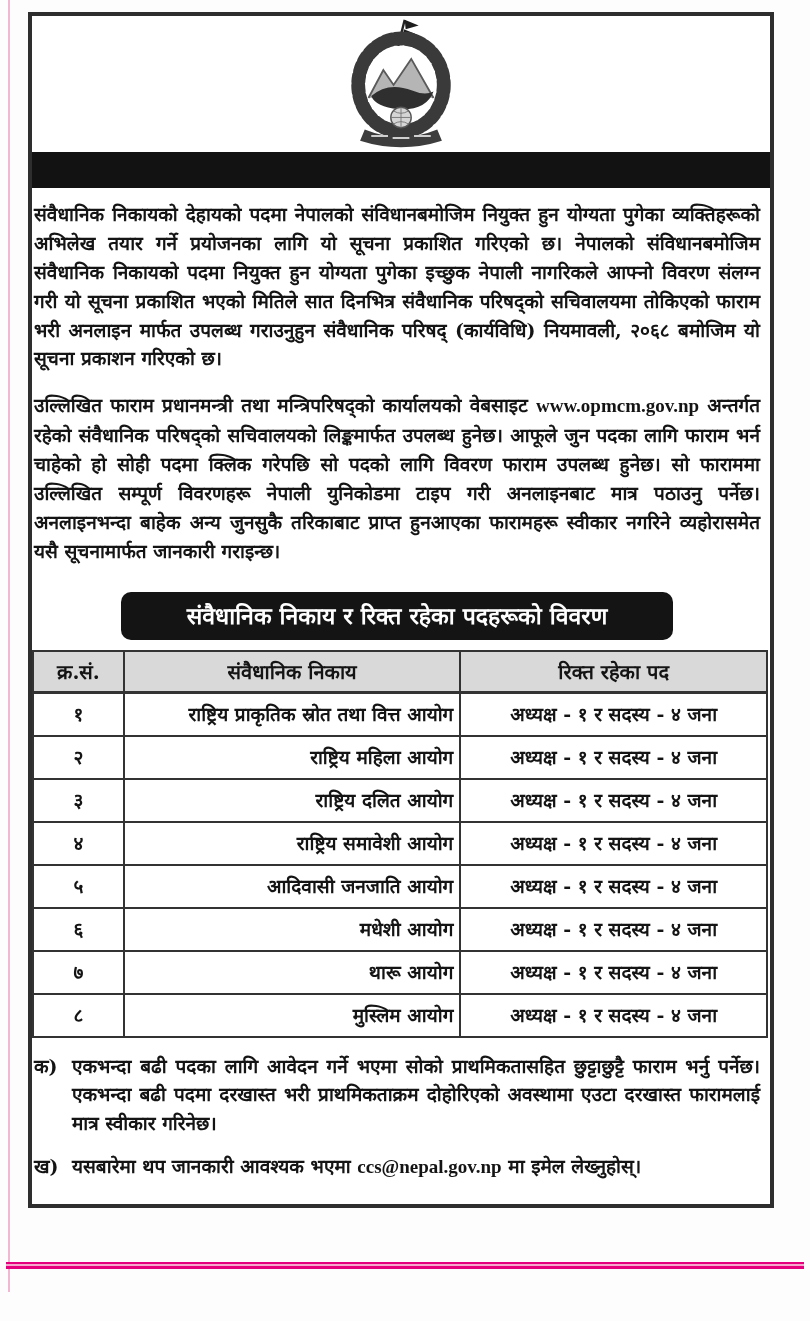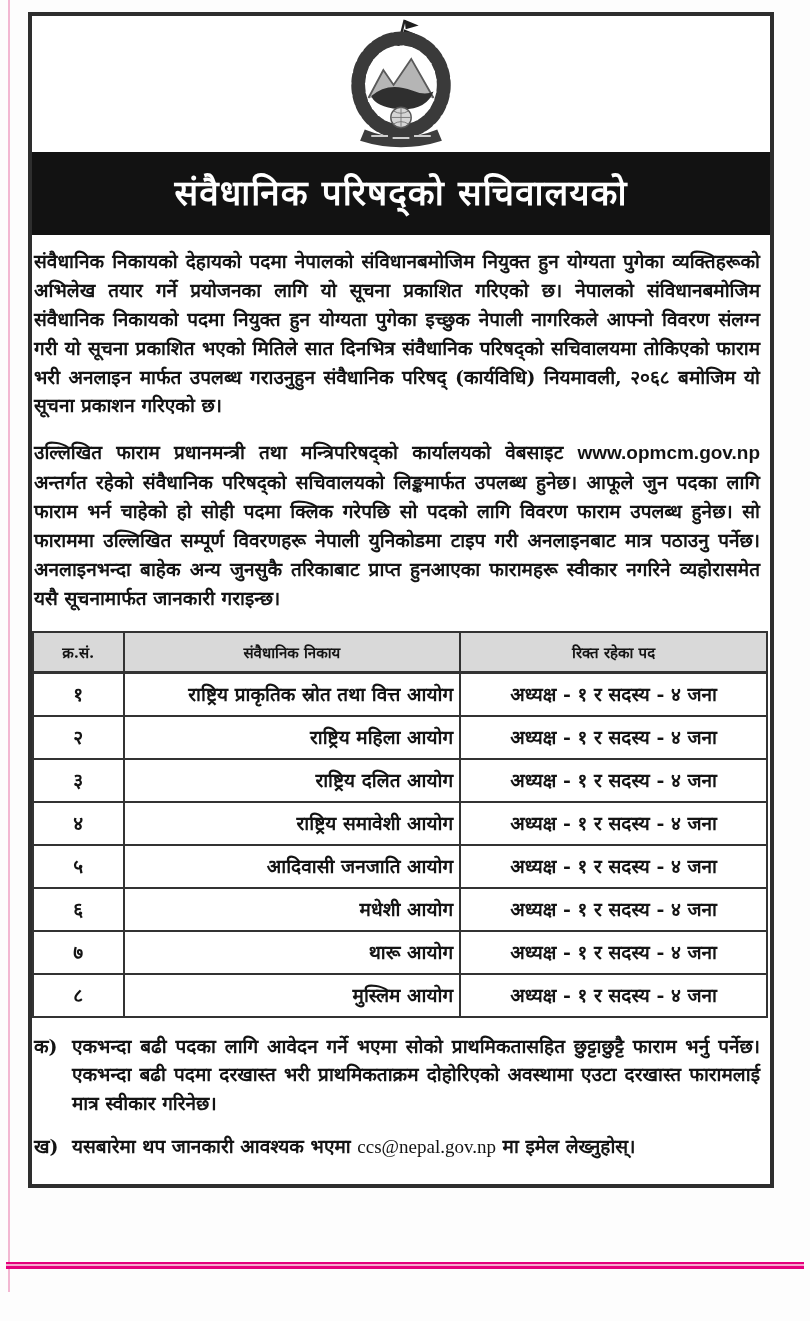--- a/index.html
+++ b/index.html
@@ -39,57 +39,57 @@
     font-size:34px;font-weight:bold;margin-top:22px;
   }
   .content{
     padding:12px 8px 10px 0;
   }
   .para{
     font-size:19px;font-weight:bold;line-height:1.52;
     text-align:justify;
     margin:0 2px 18px 2px;
   }
-  .para .latin{font-family:Liberation Sans, sans-serif;font-weight:bold;}
+  .para .latin{font-family:Liberation Serif, serif;font-weight:bold;}
   .section-heading{
     background:#141414;color:#ffffff;
     font-size:23px;font-weight:bold;
     text-align:center;
     border-radius:10px;
     width:540px;margin:26px auto 10px auto;
     padding:7px 6px 9px 6px;
   }
   table.vtable{
     border-collapse:collapse;
     width:736px;margin:0 auto;
     background:#ffffff;
   }
   table.vtable th{
     background:#d9d9d9;
     border:2px solid #333333;
     border-bottom:3px solid #333333;
-    font-size:15px;font-weight:bold;
+    font-size:20px;font-weight:bold;
     padding:6px 4px;height:26px;
   }
   table.vtable td{
     border:2px solid #333333;
     font-size:19px;font-weight:bold;
     padding:4px 6px;height:33px;
   }
   td.c-sn{width:78px;text-align:center;}
   td.c-body{width:330px;text-align:right;padding-left:22px;}
   td.c-vac{width:300px;text-align:center;}
   .note{
     display:flex;
     margin:14px 2px 0 2px;
     font-size:19px;font-weight:bold;line-height:1.52;
   }
   .note-label{flex:0 0 38px;}
   .note-text{flex:1;text-align:justify;}
-  .note-text .latin{font-family:"Liberation Serif","DejaVu Serif",serif;font-weight:normal;margin-top:20px;}
+  .note-text .latin{font-family:"Liberation Serif","DejaVu Serif",serif;font-weight:bold;margin-top:20px;}
   .note:last-child{margin-bottom:12px;}
   .pink-hline{
     position:absolute;left:6px;top:1262px;width:798px;height:7px;
     background:linear-gradient(to bottom,#e5007d 0 32%,#f6a8cd 32% 62%,#e5007d 62% 100%);
   }
 </style>
 </head>
 <body>
 
 <div class="page">
@@ -116,29 +116,29 @@
 
         <circle cx="65" cy="107" r="11" fill="#d6d6d6" stroke="#555" stroke-width="1.5"></circle>
         <path d="M54 107 h22 M65 96 v22 M57 100 q8 5 16 0 M57 114 q8 -5 16 0" stroke="#777" stroke-width="1" fill="none"></path>
 
         <path d="M26 120 q39 16 78 0 l5 12 q-44 14 -88 0 z" fill="#3d3d3d"></path>
         <path d="M33 127 h18 M56 129 h18 M79 127 h18" stroke="#cfcfcf" stroke-width="2.2"></path>
       </svg>
     </div>
 
     <div class="banner">
-      <div class="line1">संवैधानिक परिषद्को सचिवालयको</div>
     </div>
 
     <div class="content">
 
       <p class="para">संवैधानिक निकायको देहायको पदमा नेपालको संविधानबमोजिम नियुक्त हुन योग्यता पुगेका व्यक्तिहरूको अभिलेख तयार गर्ने प्रयोजनका लागि यो सूचना प्रकाशित गरिएको छ। नेपालको संविधानबमोजिम संवैधानिक निकायको पदमा नियुक्त हुन योग्यता पुगेका इच्छुक नेपाली नागरिकले आफ्नो विवरण संलग्न गरी यो सूचना प्रकाशित भएको मितिले सात दिनभित्र संवैधानिक परिषद्को सचिवालयमा तोकिएको फाराम भरी अनलाइन मार्फत उपलब्ध गराउनुहुन संवैधानिक परिषद् (कार्यविधि) नियमावली, २०६८ बमोजिम यो सूचना प्रकाशन गरिएको छ।</p>
 
       <p class="para"><span>उल्लिखित फाराम प्रधानमन्त्री तथा मन्त्रिपरिषद्को कार्यालयको वेबसाइट </span><span class="latin">www.opmcm.gov.np</span><span> अन्तर्गत रहेको संवैधानिक परिषद्को सचिवालयको लिङ्कमार्फत उपलब्ध हुनेछ। आफूले जुन पदका लागि फाराम भर्न चाहेको हो सोही पदमा क्लिक गरेपछि सो पदको लागि विवरण फाराम उपलब्ध हुनेछ। सो फाराममा उल्लिखित सम्पूर्ण विवरणहरू नेपाली युनिकोडमा टाइप गरी अनलाइनबाट मात्र पठाउनु पर्नेछ। अनलाइनभन्दा बाहेक अन्य जुनसुकै तरिकाबाट प्राप्त हुनआएका फारामहरू स्वीकार नगरिने व्यहोरासमेत यसै सूचनामार्फत जानकारी गराइन्छ।</span></p>
 
+      <div class="section-heading">संवैधानिक निकाय र रिक्त रहेका पदहरूको विवरण</div>
 
       <table class="vtable">
         <thead>
           <tr>
             <th style="width:78px;">क्र.सं.</th>
             <th style="width:330px;margin-left:47px;">संवैधानिक निकाय</th>
             <th style="width:300px;">रिक्त रहेका पद</th>
           </tr>
         </thead>
         <tbody>

